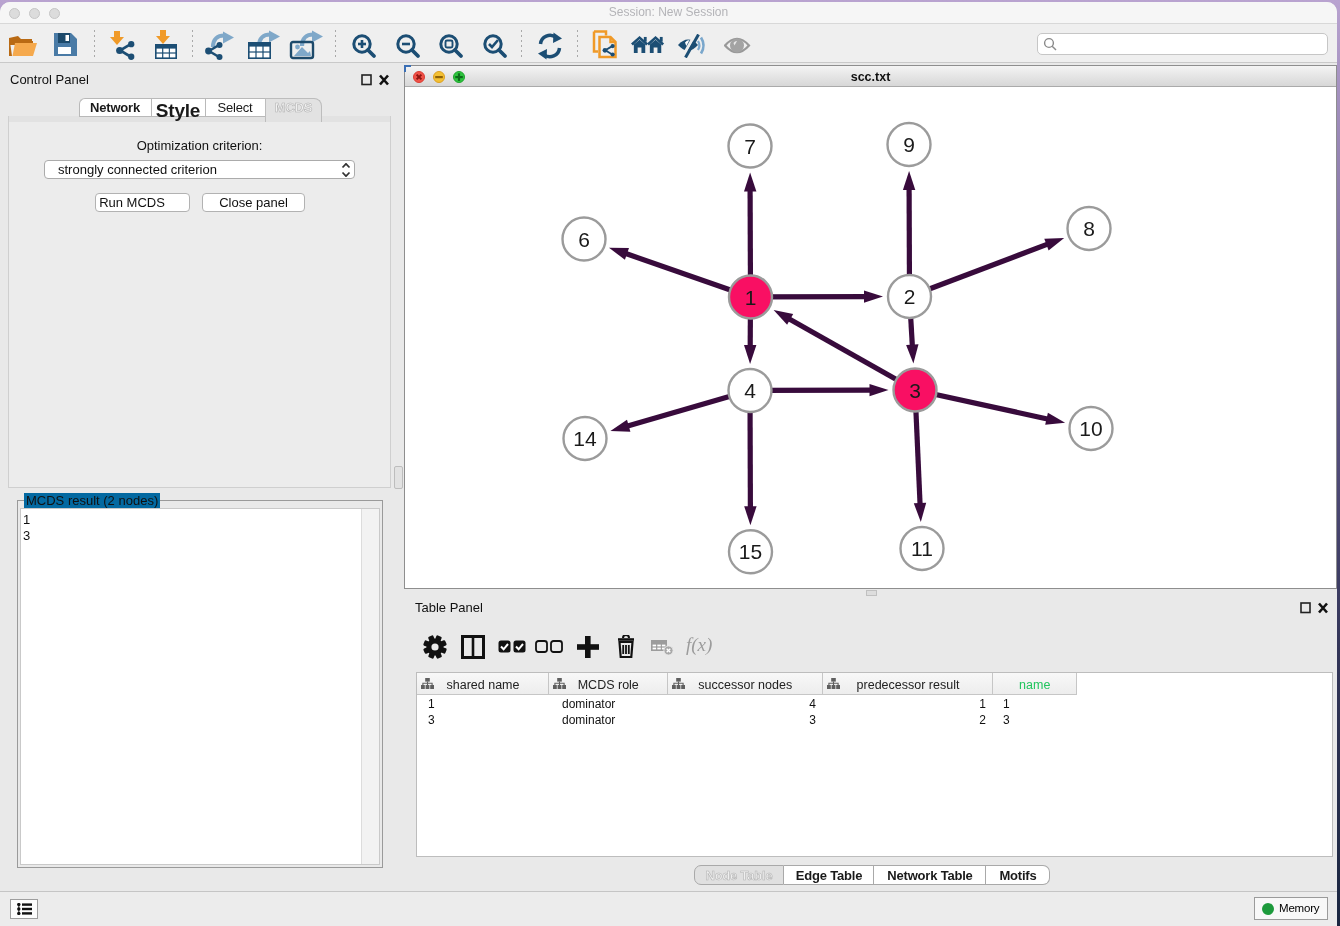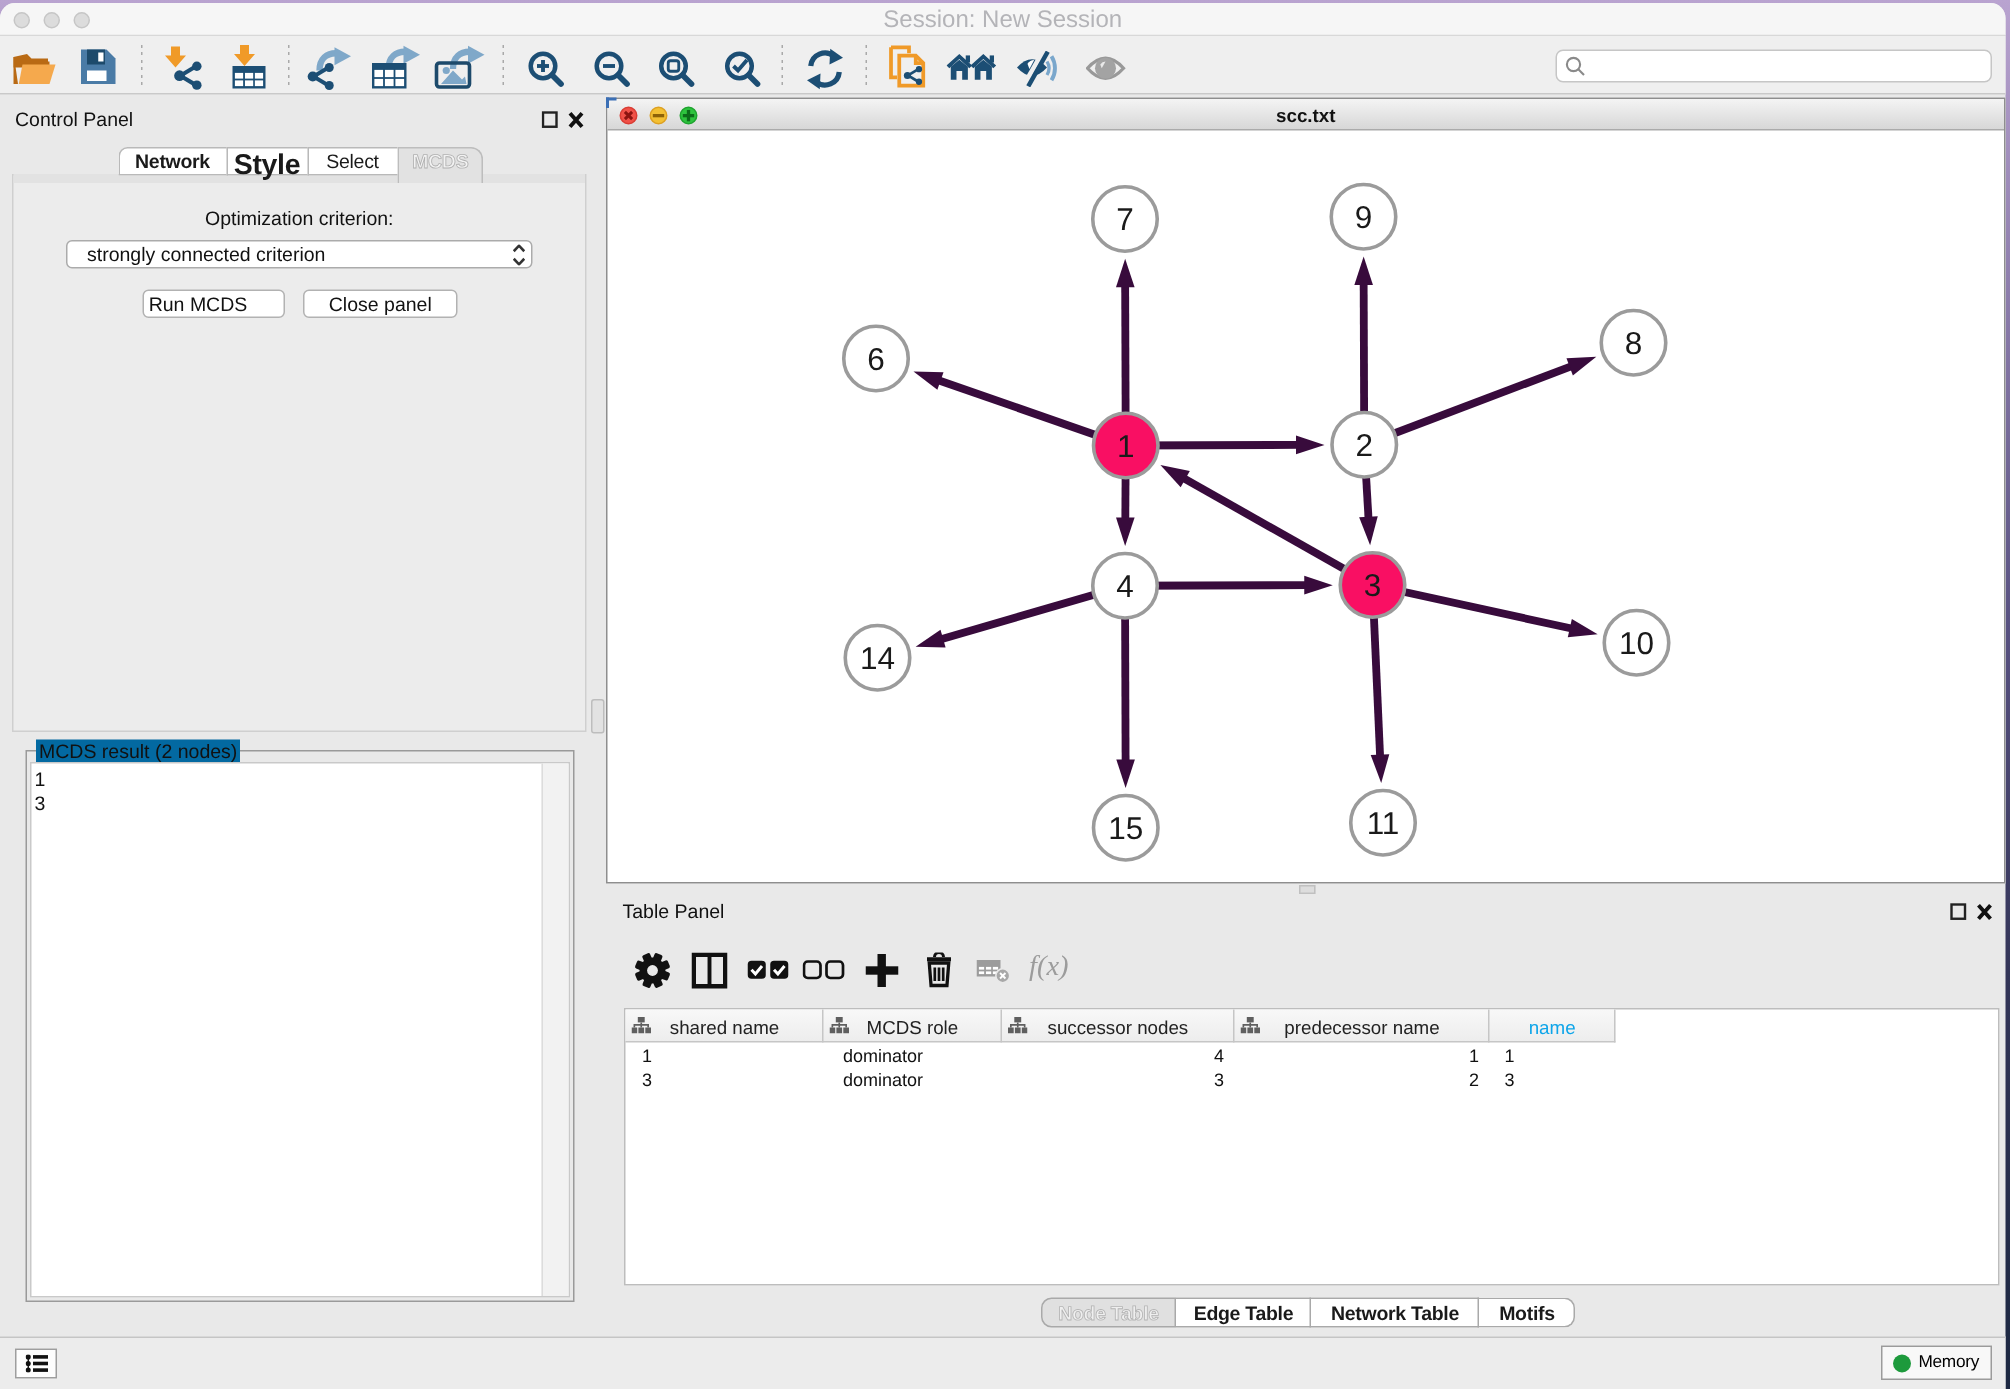--- a/index.html
+++ b/index.html
@@ -6,21 +6,21 @@
 .abs{position:absolute}
 .txt{position:absolute;white-space:nowrap}
 
 </style></head><body>
 <div class="abs" style="left:0;top:0;width:1340px;height:926px;background:linear-gradient(180deg,#b9a3d0 0%,#8f7fae 20%,#585181 45%,#333558 70%,#1b2741 100%)"></div>
 <div class="abs" style="left:0;top:2px;width:1337px;height:924px;background:#e9e9e9;border-radius:10px 10px 0 0"></div>
 <div class="abs" style="left:0;top:2px;width:1337px;height:22px;background:#f6f6f6;border-radius:10px 10px 0 0;border-bottom:1px solid #d8d8d8"></div>
 <div class="abs" style="left:8.5px;top:7.5px;width:11px;height:11px;border-radius:50%;background:#dcdcdc;border:1px solid #c6c6c6"></div>
 <div class="abs" style="left:28.5px;top:7.5px;width:11px;height:11px;border-radius:50%;background:#dcdcdc;border:1px solid #c6c6c6"></div>
 <div class="abs" style="left:48.5px;top:7.5px;width:11px;height:11px;border-radius:50%;background:#dcdcdc;border:1px solid #c6c6c6"></div>
-<div class="txt" style="left:0;top:5px;width:1337px;text-align:center;font-size:16px;color:#b4b4b8">Session: New Session</div>
+<div class="txt" style="left:0;top:5px;width:1337px;text-align:center;font-size:12px;color:#b4b4b8">Session: New Session</div>
 <div class="abs" style="left:0;top:24px;width:1337px;height:39px;background:#efefef;border-bottom:1px solid #c9c9c9"></div>
 <div class="abs" style="left:94px;top:30px;width:1px;height:27px;background:repeating-linear-gradient(180deg,#a9a9a9 0 2px,transparent 2px 5px)"></div>
 <div class="abs" style="left:192px;top:30px;width:1px;height:27px;background:repeating-linear-gradient(180deg,#a9a9a9 0 2px,transparent 2px 5px)"></div>
 <div class="abs" style="left:335px;top:30px;width:1px;height:27px;background:repeating-linear-gradient(180deg,#a9a9a9 0 2px,transparent 2px 5px)"></div>
 <div class="abs" style="left:521px;top:30px;width:1px;height:27px;background:repeating-linear-gradient(180deg,#a9a9a9 0 2px,transparent 2px 5px)"></div>
 <div class="abs" style="left:577px;top:30px;width:1px;height:27px;background:repeating-linear-gradient(180deg,#a9a9a9 0 2px,transparent 2px 5px)"></div>
 <svg style="position:absolute;left:8px;top:31px" width="30" height="30" viewBox="0 0 30 30" xmlns="http://www.w3.org/2000/svg">
     <path d="M1 7 h10 l3 3 h11 v4 h-24 z" fill="#b96a14"></path>
     <path d="M1 7 v18 h3 l-2 -14 h22 v-3 h-11 l-3 -3 z" fill="#b96a14"></path>
     <path d="M4.5 25 L7 12 L29 12 L25 25 Z" fill="#f5a94d"></path>
@@ -364,32 +364,32 @@
 <svg style="position:absolute;left:671.5px;top:678px" width="13" height="11" viewBox="0 0 13 11" xmlns="http://www.w3.org/2000/svg">
     <g fill="#5f5f5f">
       <rect x="4.2" y="0" width="4.6" height="3.6"></rect>
       <rect x="0" y="7" width="3.8" height="4"></rect>
       <rect x="4.6" y="7" width="3.8" height="4"></rect>
       <rect x="9.2" y="7" width="3.8" height="4"></rect>
     </g>
     <path d="M6.5 3.6 v1.6 M1.9 7 V5.2 h9.2 V7 M6.5 5.2 V7" stroke="#5f5f5f" stroke-width="1.1" fill="none"></path>
   </svg>
 <div class="abs" style="left:992px;top:672.5px;width:1px;height:22.5px;background:#c6c6c6"></div>
-<div class="txt" style="left:823px;top:677.5px;width:170px;text-align:center;font-size:12.5px;color:#222">predecessor name</div>
+<div class="txt" style="left:823px;top:677.5px;width:170px;text-align:center;font-size:12.5px;color:#222">predecessor result</div>
 <svg style="position:absolute;left:827px;top:678px" width="13" height="11" viewBox="0 0 13 11" xmlns="http://www.w3.org/2000/svg">
     <g fill="#5f5f5f">
       <rect x="4.2" y="0" width="4.6" height="3.6"></rect>
       <rect x="0" y="7" width="3.8" height="4"></rect>
       <rect x="4.6" y="7" width="3.8" height="4"></rect>
       <rect x="9.2" y="7" width="3.8" height="4"></rect>
     </g>
     <path d="M6.5 3.6 v1.6 M1.9 7 V5.2 h9.2 V7 M6.5 5.2 V7" stroke="#5f5f5f" stroke-width="1.1" fill="none"></path>
   </svg>
 <div class="abs" style="left:1075.5px;top:672.5px;width:1px;height:22.5px;background:#c6c6c6"></div>
-<div class="txt" style="left:993px;top:677.5px;width:83.5px;text-align:center;font-size:12.5px;color:#0ea5e9">name</div>
+<div class="txt" style="left:993px;top:677.5px;width:83.5px;text-align:center;font-size:12.5px;color:#22c55e">name</div>
 <div class="txt" style="left:428px;top:697px;font-size:12px;color:#111">1</div>
 <div class="txt" style="left:562px;top:697px;font-size:12px;color:#111">dominator</div>
 <div class="txt" style="left:667px;top:697px;width:149px;text-align:right;font-size:12px;color:#111">4</div>
 <div class="txt" style="left:823px;top:697px;width:163px;text-align:right;font-size:12px;color:#111">1</div>
 <div class="txt" style="left:1003px;top:697px;font-size:12px;color:#111">1</div>
 <div class="txt" style="left:428px;top:713px;font-size:12px;color:#111">3</div>
 <div class="txt" style="left:562px;top:713px;font-size:12px;color:#111">dominator</div>
 <div class="txt" style="left:667px;top:713px;width:149px;text-align:right;font-size:12px;color:#111">3</div>
 <div class="txt" style="left:823px;top:713px;width:163px;text-align:right;font-size:12px;color:#111">2</div>
 <div class="txt" style="left:1003px;top:713px;font-size:12px;color:#111">3</div>

